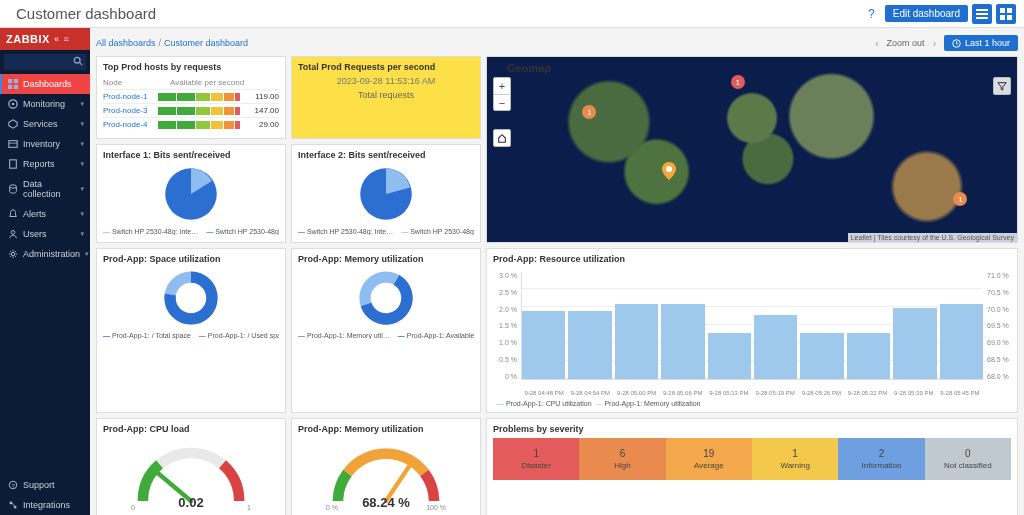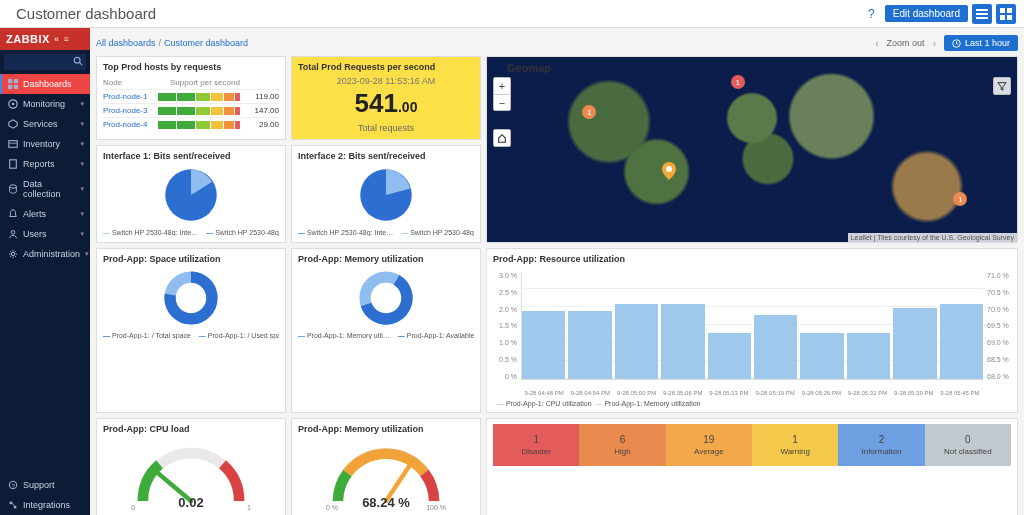--- a/index.html
+++ b/index.html
@@ -251,21 +251,21 @@
           </span>
       </div>
     </div>
 
     <div class="grid">
 
       <div class="panel">
         <div class="pt">Top Prod hosts by requests</div>
         <div class="thdr">
             <span class="c1">Node</span>
-            <span class="c2">Support per second</span>
+            <span class="c2">Available per second</span>
             <span class="c3"></span>
           </div>
         <div id="hostrows">
             <div class="trow">
               <span class="c1">Prod-node-1</span>
               <span class="c2">
                 <span style="background:#3fab3a;width:18px"></span>
                 <span style="background:#3fab3a;width:18px"></span>
                 <span style="background:#8fc93a;width:14px"></span>
                 <span style="background:#f2c23a;width:12px"></span>
@@ -297,21 +297,20 @@
                 <span style="background:#e45b5b;width:5px"></span>
               </span>
               <span class="c3">29.00</span>
             </div>
           </div>
       </div>
 
       <div class="panel reqpanel">
         <div class="pt" style="text-align:left;color:#333">Total Prod Requests per second</div>
         <div class="ts">2023-09-28 11:53:16 AM</div>
-        <div class="big"><span>541</span><small>.00</small></div>
         <div class="cap">Total requests</div>
       </div>
 
       <div class="panel geomap" style="grid-row:span 2">
         <div class="pt">Geomap</div>
         <div class="mapimg">
           <div class="mapctl">
             <div>+</div>
             <div class="sep">−</div>
           </div>
@@ -469,20 +468,21 @@
           <div class="gends">
               <span>0 %</span>
               <span>100 %</span>
             </div>
           <div class="gval">68.24 %</div>
 
         </div>
       </div>
 
       <div class="panel">
+        <div class="pt">Problems by severity</div>
         <div class="sevrow" id="sevrow">
             <div class="sev" style="background: rgb(228, 91, 91);">
               <div class="n">1</div>
               <div>Disaster</div>
             </div>
             <div class="sev" style="background: rgb(233, 139, 78);">
               <div class="n">6</div>
               <div>High</div>
             </div>
             <div class="sev" style="background: rgb(242, 168, 75);">

